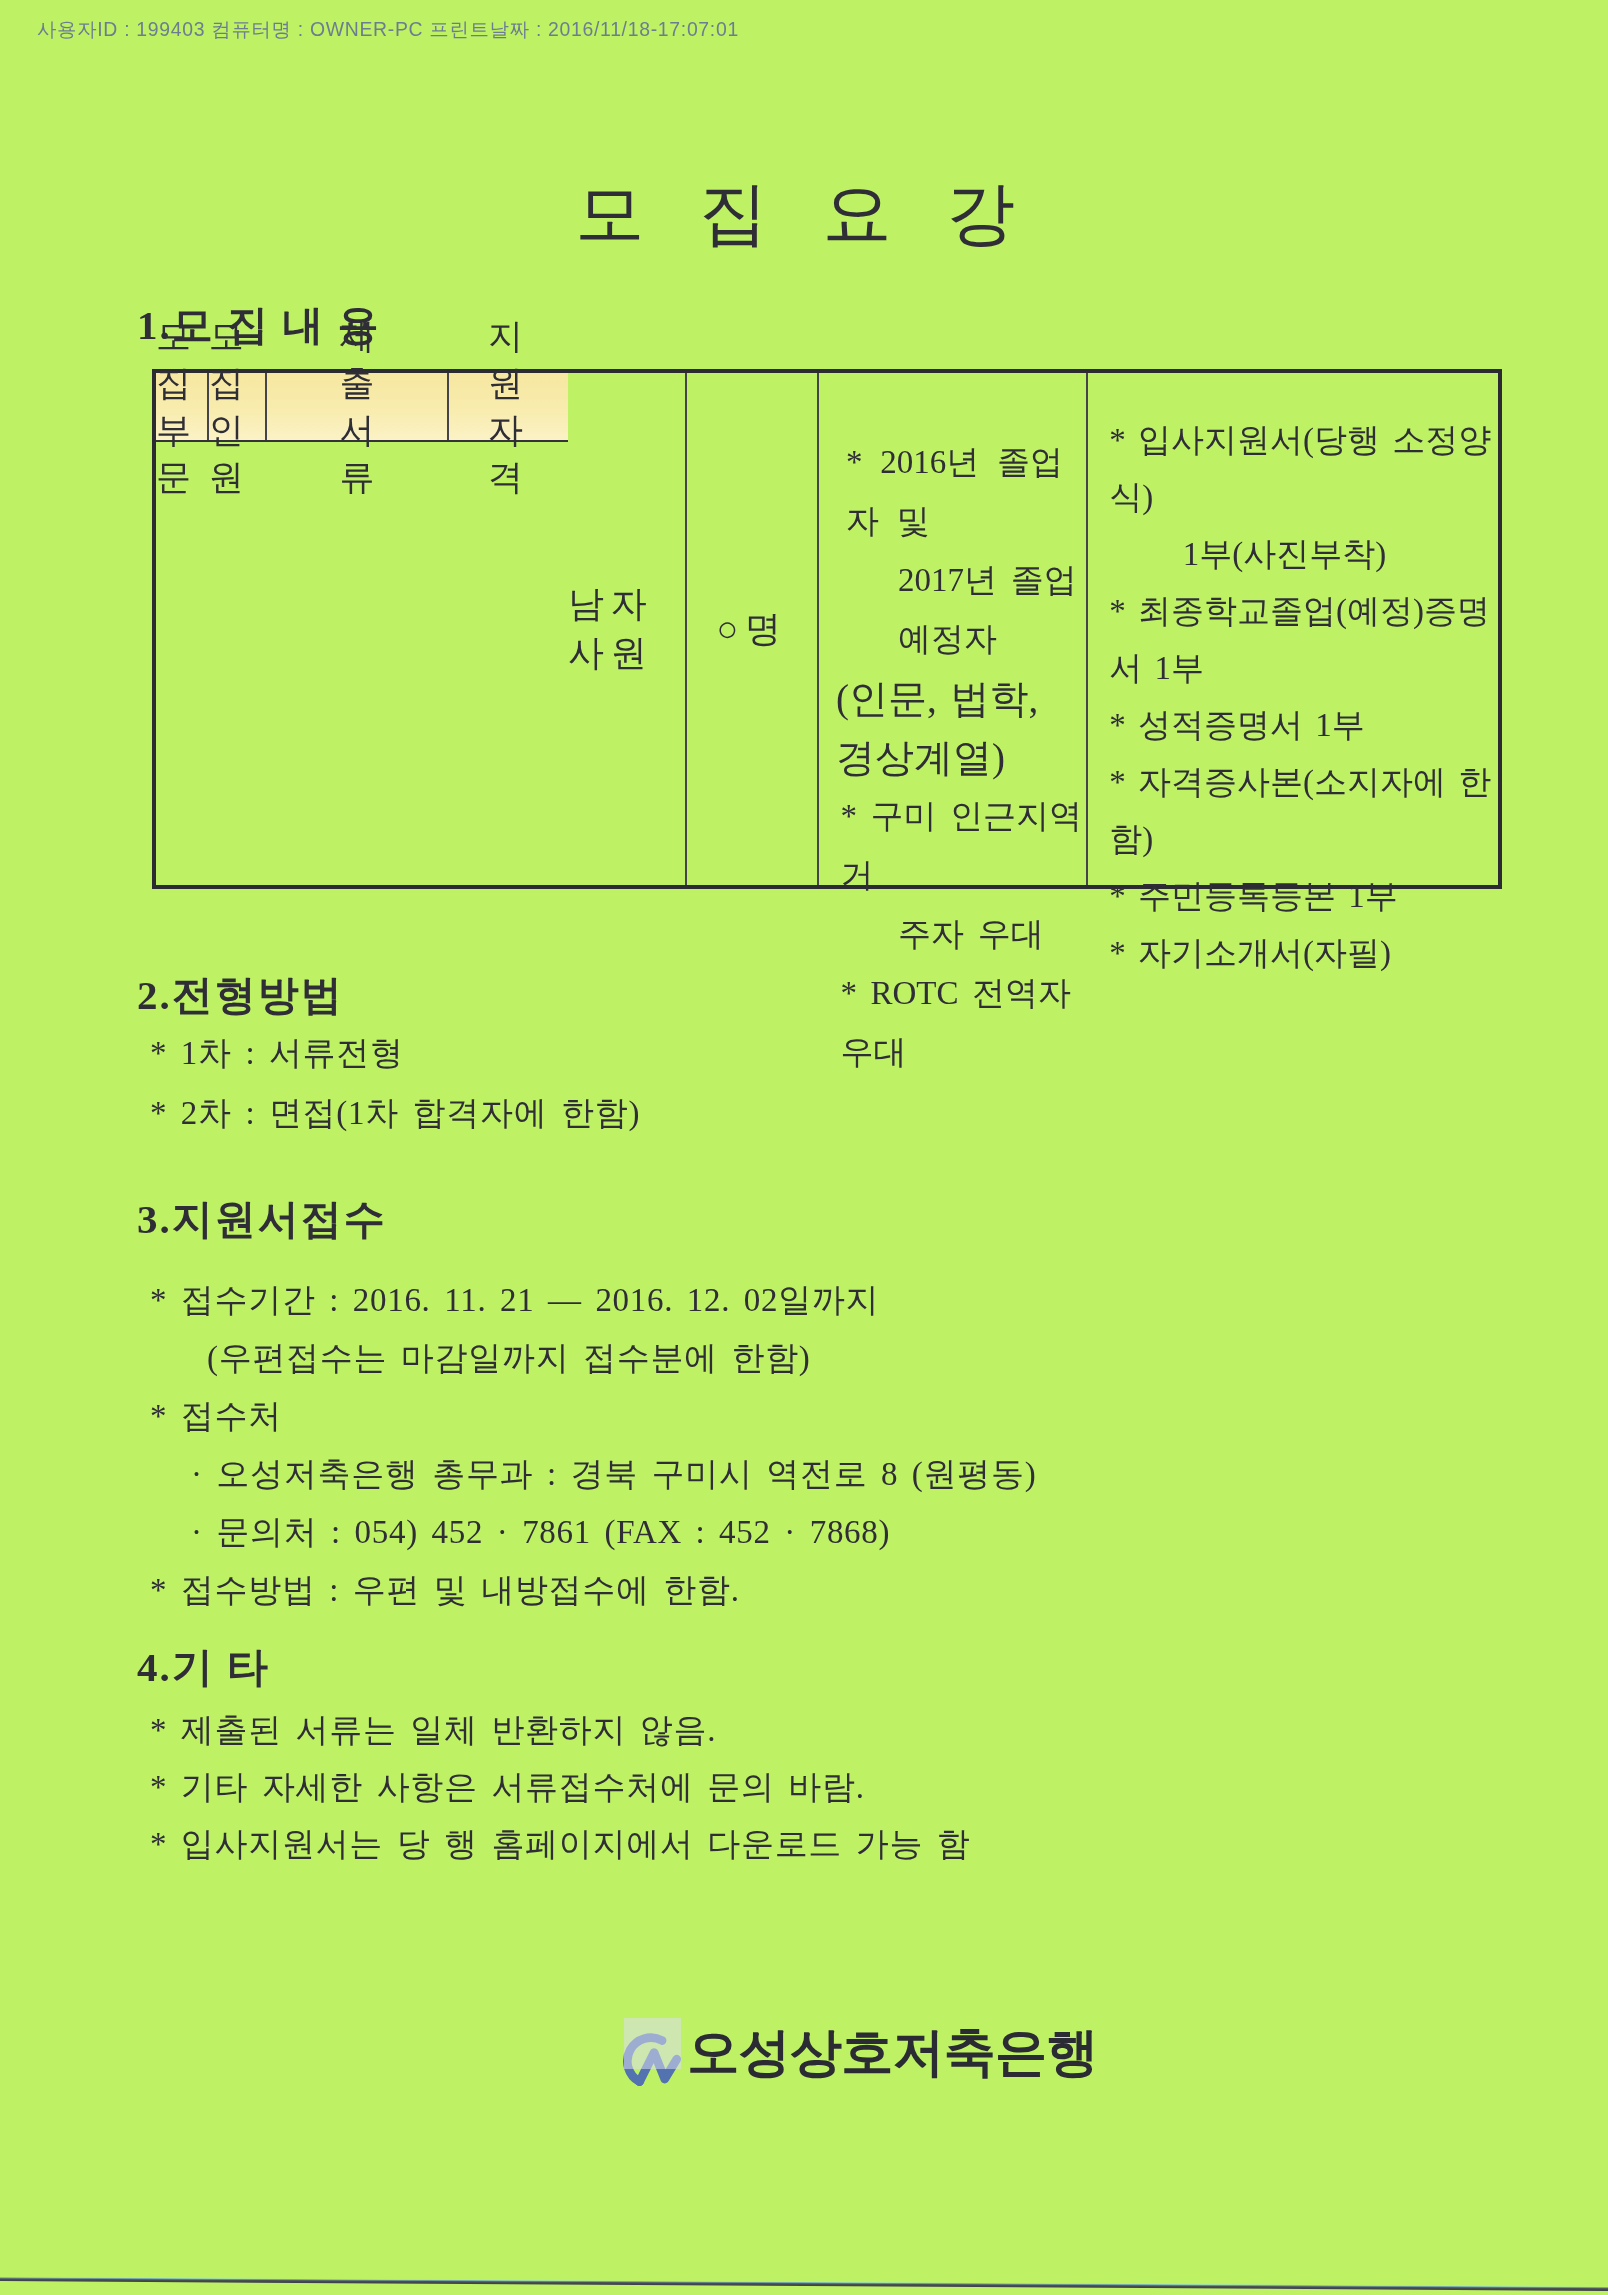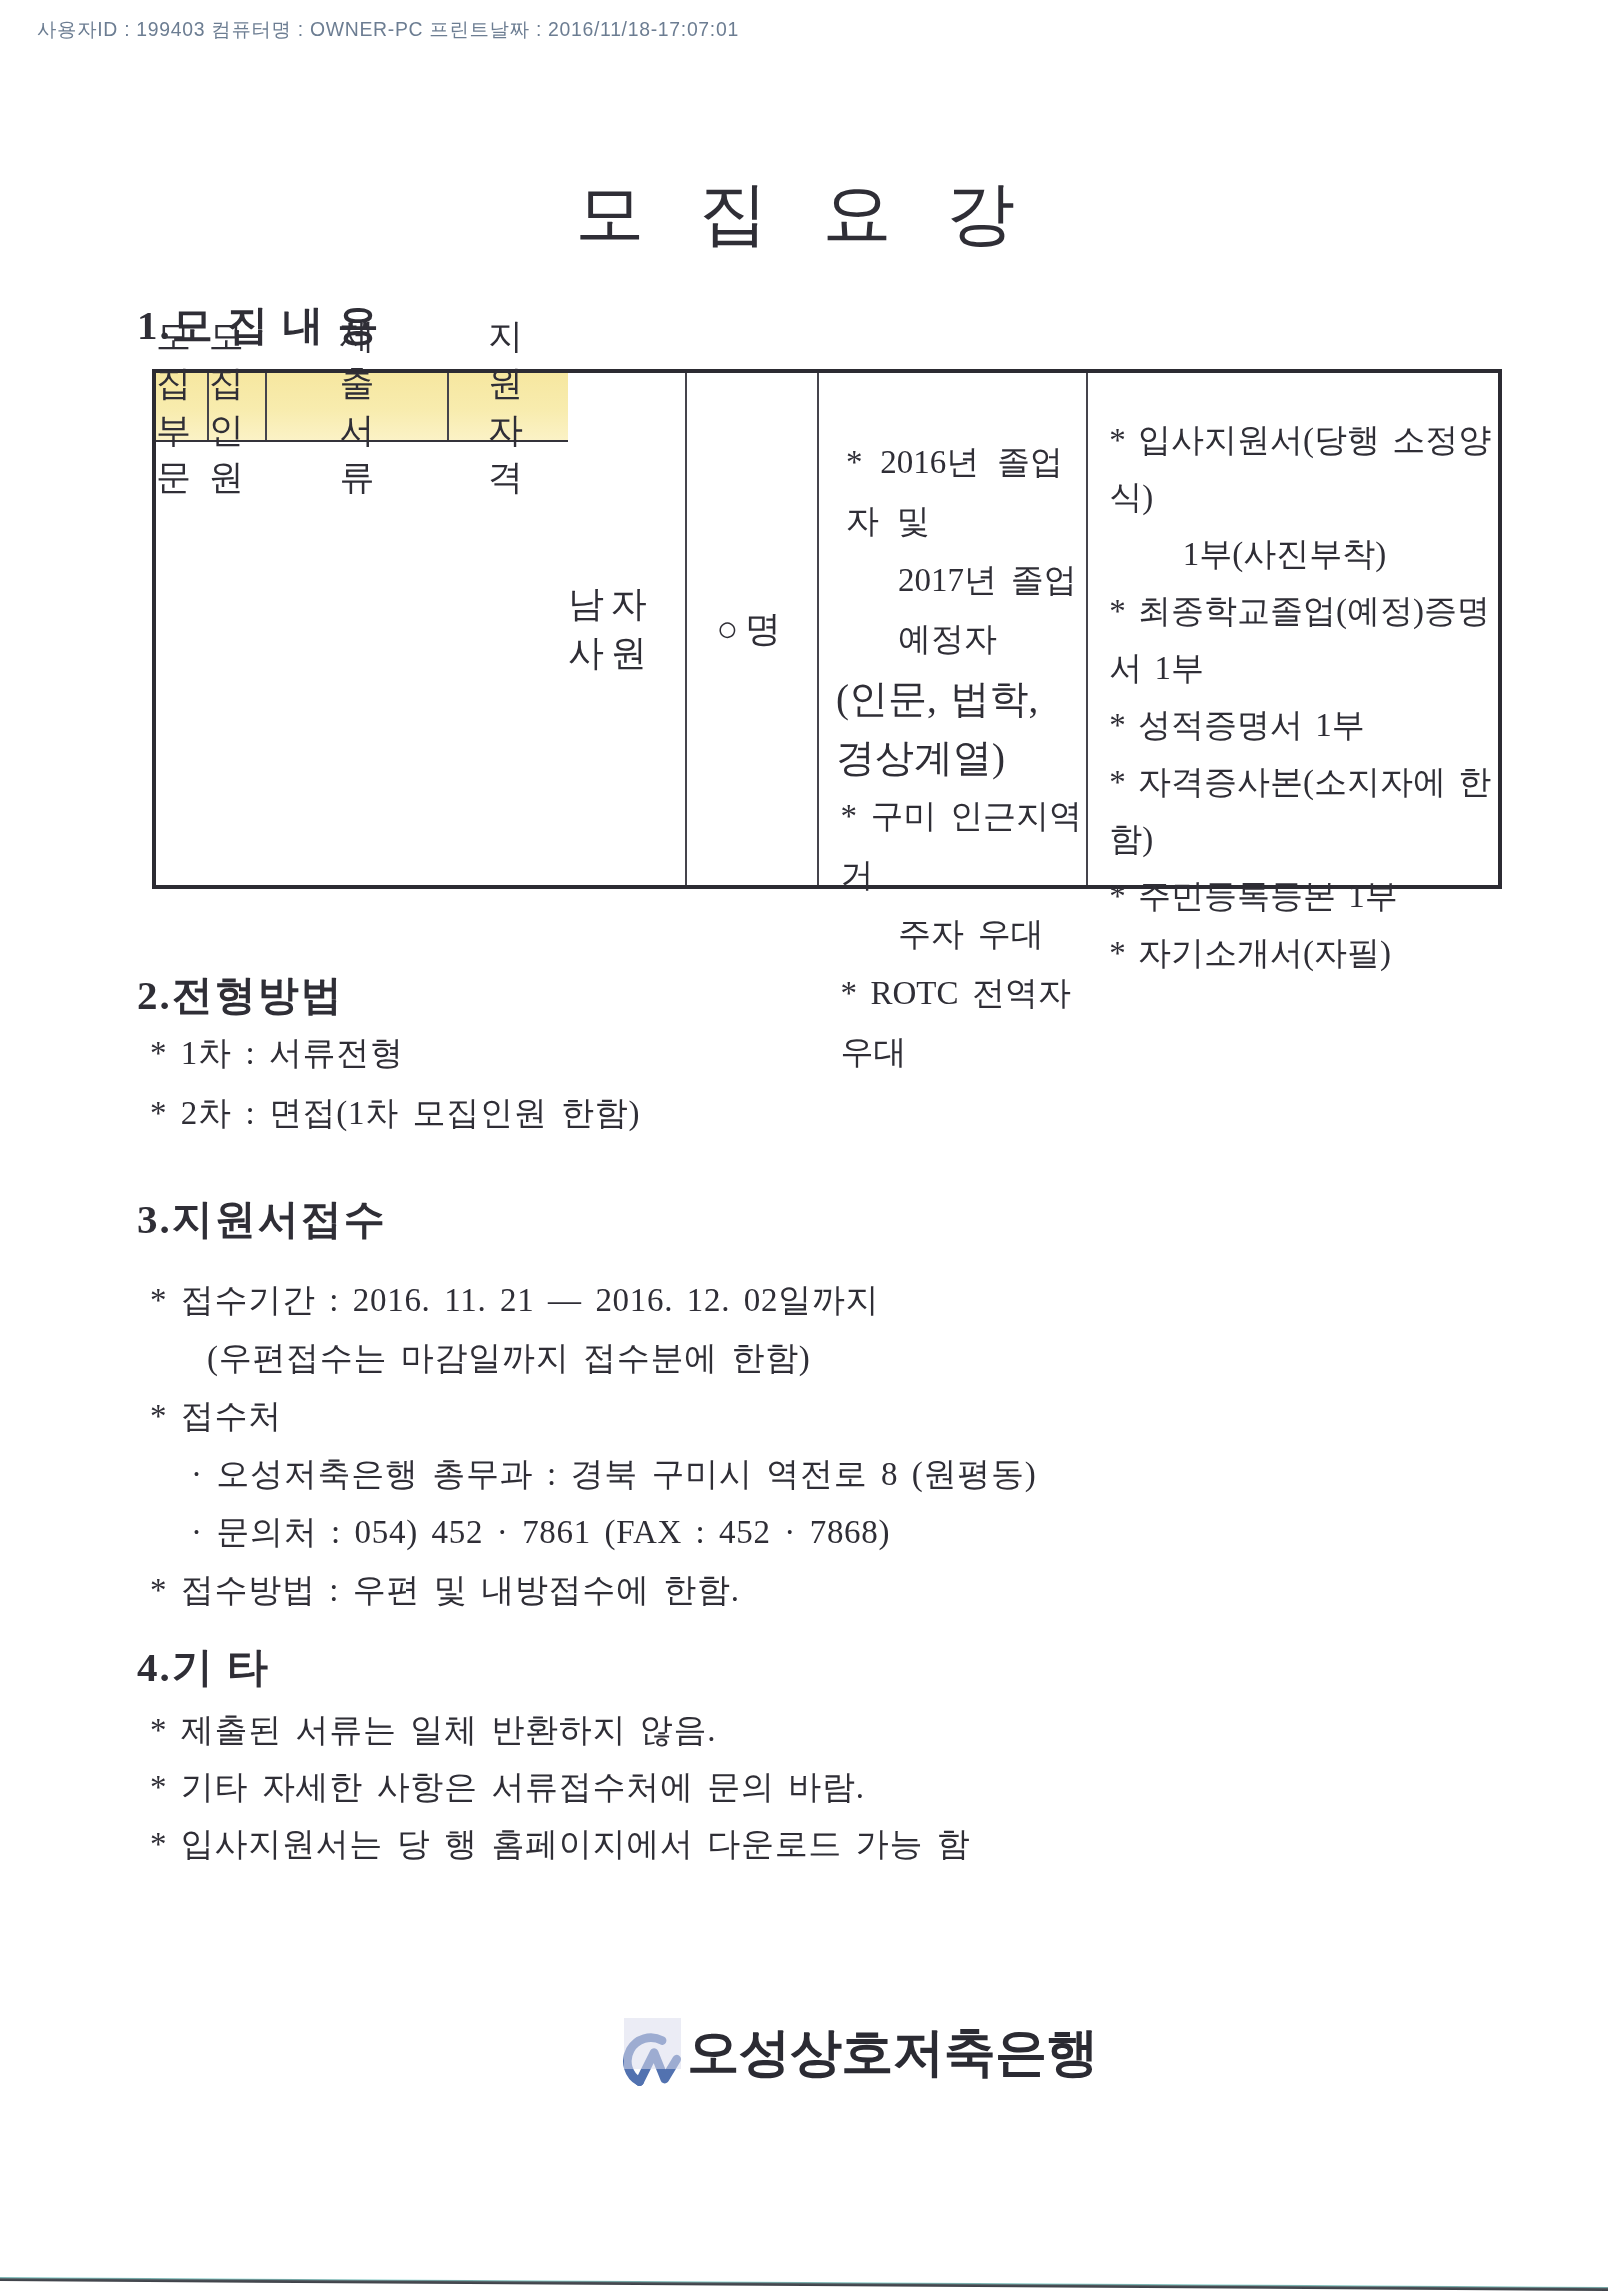--- a/index.html
+++ b/index.html
@@ -1,18 +1,18 @@
 <!DOCTYPE html>
 <html style="font-size:10.7px"><head>
 <meta charset="utf-8">
 <style>
   html,body{margin:0;padding:0;background:#d9d9d9;}
   .page{
     position:relative;width:1609px;height:2295px;margin:0 auto;
-    background:#ffffff;overflow:hidden;
+    background:#bef264;overflow:hidden;
     font-family:"Liberation Serif","DejaVu Serif",serif;
     color:#35343c;
   }
   
   .meta{
     position:absolute;top:16px;left:37px;
     font-family:"Liberation Sans","DejaVu Sans",sans-serif;
     font-size:19.4px;letter-spacing:0.7px;color:#6c7d92;
   }
   
@@ -130,21 +130,21 @@
         <div class="d">* 자격증사본(소지자에 한함)</div>
         <div class="d">* 주민등록등본 1부</div>
         <div class="d">* 자기소개서(자필)</div>
       </div>
     </div>
   </div>
 
   <div class="sec-heading" style="top:968px">2.전형방법</div>
   <div class="list lh90" style="top:1023px">
     <div class="li">* 1차 : 서류전형</div>
-    <div class="li">* 2차 : 면접(1차 모집인원 한함)</div>
+    <div class="li">* 2차 : 면접(1차 합격자에 한함)</div>
   </div>
 
   <div class="sec-heading" style="top:1192px">3.지원서접수</div>
   <div class="list lh87" style="top:1271px">
     <div class="li">* 접수기간 : 2016. 11. 21 — 2016. 12. 02일까지</div>
     <div class="li ind85">(우편접수는 마감일까지 접수분에 한함)</div>
     <div class="li">* 접수처</div>
     <div class="li ind62">· 오성저축은행 총무과 : 경북 구미시 역전로 8 (원평동)</div>
     <div class="li ind62">· 문의처 : 054) 452 · 7861 (FAX : 452 · 7868)</div>
     <div class="li">* 접수방법 : 우편 및 내방접수에 한함.</div>

